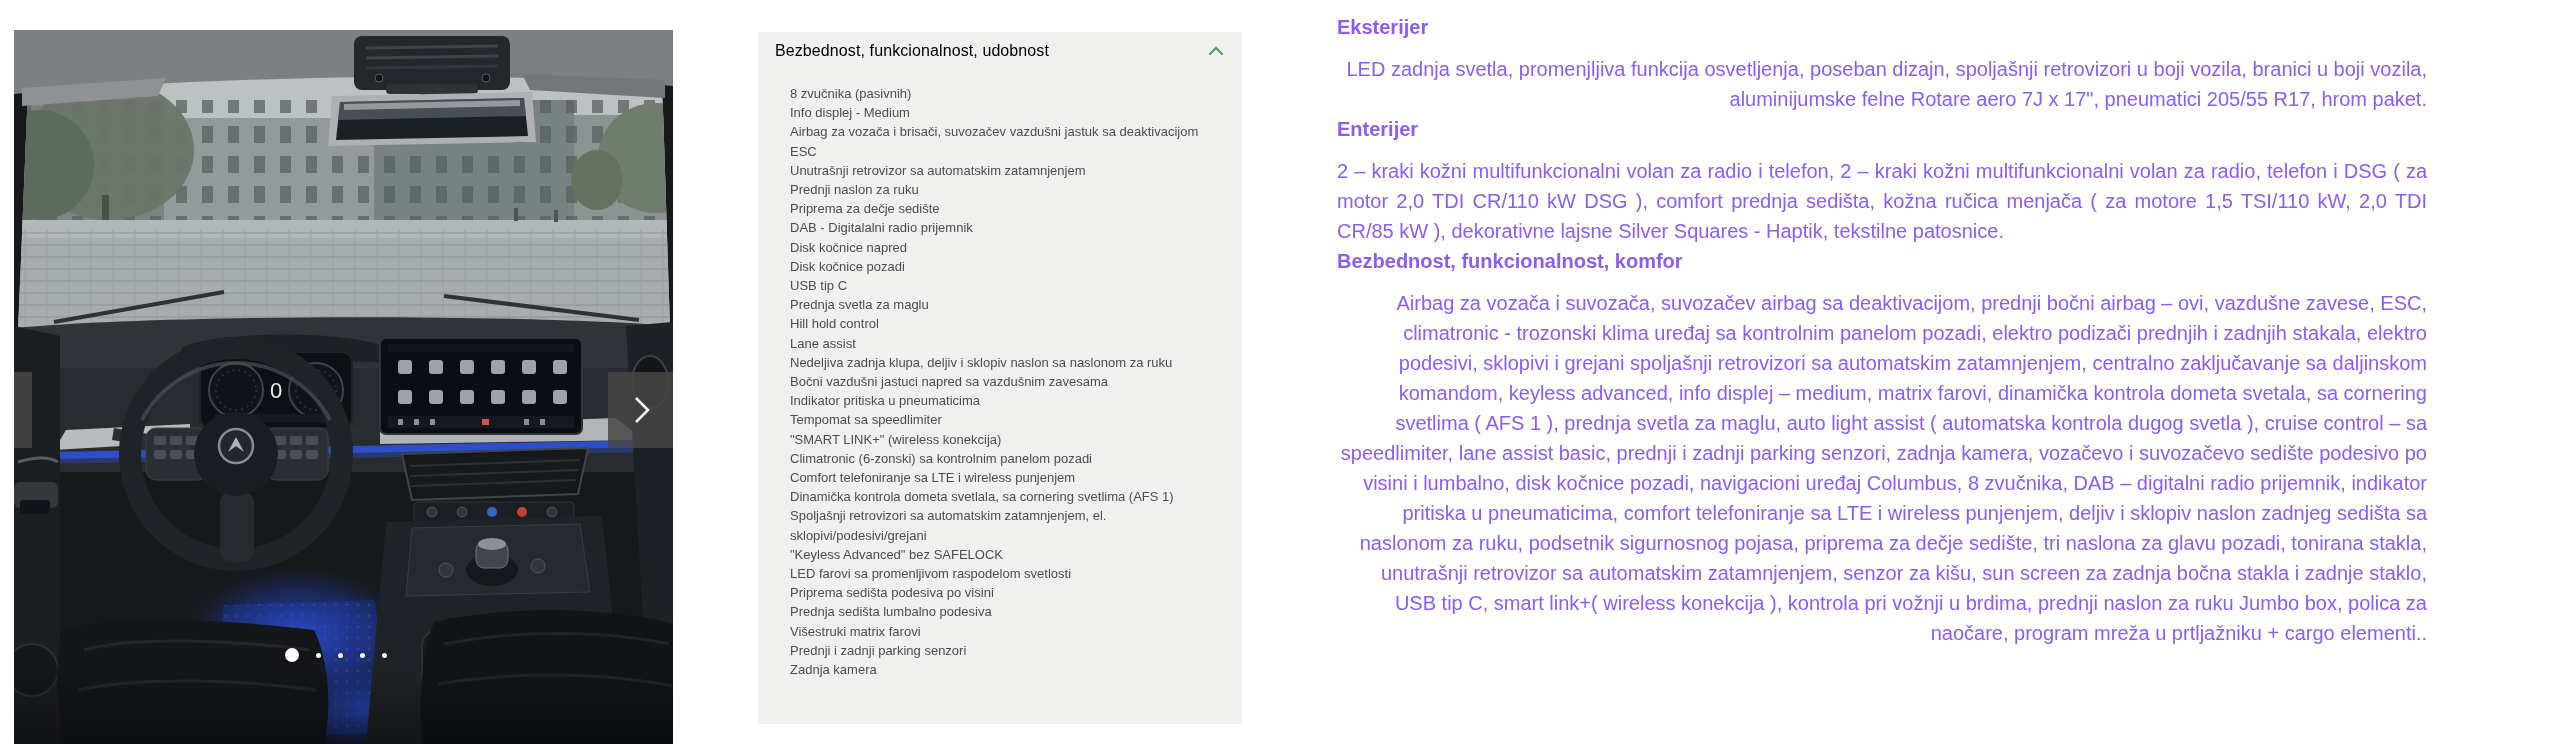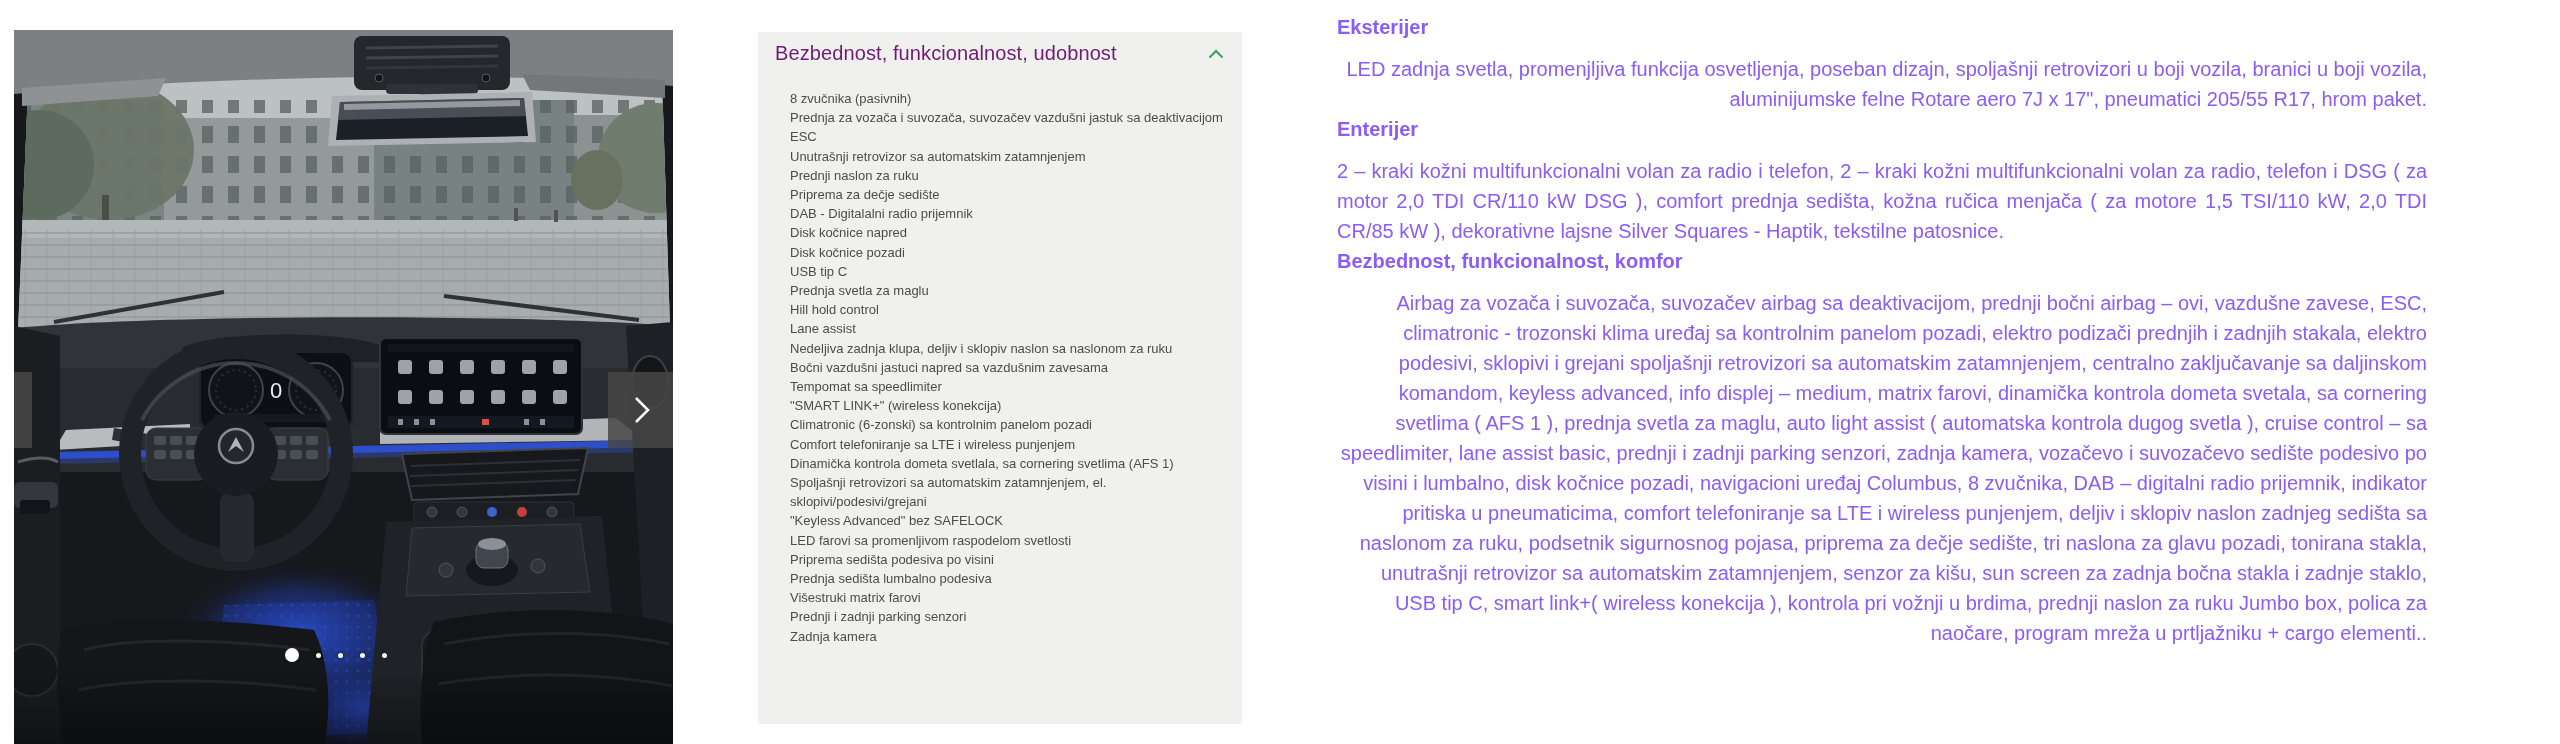--- a/index.html
+++ b/index.html
@@ -18,21 +18,21 @@
   .dots { position:absolute; left:271px; top:617px; height:16px; display:flex;
           align-items:center; gap:17px; }
   .dot { width:5px; height:5px; border-radius:50%; background:#ffffff;
          box-shadow:0 0 3px rgba(0,0,0,.45); cursor:pointer; }
   .dot.active { width:14px; height:14px; }
 
   
   .feature-panel { position:absolute; left:758px; top:32px; width:484px; height:692px;
                    background:#f0f0ee; padding:10px 18px 0 17px; overflow:hidden; }
   .panel-header { display:flex; justify-content:space-between; align-items:center; cursor:pointer; }
-  .panel-title { font-size:20px; color:#701a75; letter-spacing:.1px; }
+  .panel-title { font-size:16px; color:#000000; letter-spacing:.1px; }
   .chev { display:flex; align-items:center; }
   .feature-list { list-style:none; margin-top:24px;margin-left:15px; }
   .feature-item { font-size:13px; line-height:19.2px; color:#4c4c4c; }
 
   
   .description { position:absolute; left:1337px; top:12px; width:1090px; color:#8b5cf6; }
   .desc-heading { font-size:20px; line-height:30px; font-weight:bold; margin:0 0 12px 0; }
   .desc-body { font-size:20px; line-height:30px; margin:0;text-align:right; }
   .description p:nth-of-type(2) { text-align:justify; }
 </style>
@@ -273,34 +273,36 @@
     <div class="panel-header">
       <span class="panel-title">Bezbednost, funkcionalnost, udobnost</span>
       <span class="chev">
         <svg width="16" height="10" viewBox="0 0 16 10">
           <polyline id="chev-up-line" points="2,8 8,2 14,8" fill="none" stroke="#43a05a" stroke-width="2" stroke-linecap="round"></polyline>
         </svg>
       </span>
     </div>
     <ul class="feature-list">
         <li class="feature-item">8 zvučnika (pasivnih)</li>
-        <li class="feature-item">Prednja za vozača i suvozača, suvozačev vazdušni jastuk sa deaktivacijom</li>
+        <li class="feature-item">Info displej - Medium</li>
+        <li class="feature-item">Airbag za vozača i brisači, suvozačev vazdušni jastuk sa deaktivacijom</li>
         <li class="feature-item">ESC</li>
         <li class="feature-item">Unutrašnji retrovizor sa automatskim zatamnjenjem</li>
         <li class="feature-item">Prednji naslon za ruku</li>
         <li class="feature-item">Priprema za dečje sedište</li>
         <li class="feature-item">DAB - Digitalalni radio prijemnik</li>
         <li class="feature-item">Disk kočnice napred</li>
         <li class="feature-item">Disk kočnice pozadi</li>
         <li class="feature-item">USB tip C</li>
         <li class="feature-item">Prednja svetla za maglu</li>
         <li class="feature-item">Hill hold control</li>
         <li class="feature-item">Lane assist</li>
         <li class="feature-item">Nedeljiva zadnja klupa, deljiv i sklopiv naslon sa naslonom za ruku</li>
         <li class="feature-item">Bočni vazdušni jastuci napred sa vazdušnim zavesama</li>
+        <li class="feature-item">Indikator pritiska u pneumaticima</li>
         <li class="feature-item">Tempomat sa speedlimiter</li>
         <li class="feature-item">"SMART LINK+" (wireless konekcija)</li>
         <li class="feature-item">Climatronic (6-zonski) sa kontrolnim panelom pozadi</li>
         <li class="feature-item">Comfort telefoniranje sa LTE i wireless punjenjem</li>
         <li class="feature-item">Dinamička kontrola dometa svetlala, sa cornering svetlima (AFS 1)</li>
         <li class="feature-item">Spoljašnji retrovizori sa automatskim zatamnjenjem, el. sklopivi/podesivi/grejani</li>
         <li class="feature-item">"Keyless Advanced" bez SAFELOCK</li>
         <li class="feature-item">LED farovi sa promenljivom raspodelom svetlosti</li>
         <li class="feature-item">Priprema sedišta podesiva po visini</li>
         <li class="feature-item">Prednja sedišta lumbalno podesiva</li>

